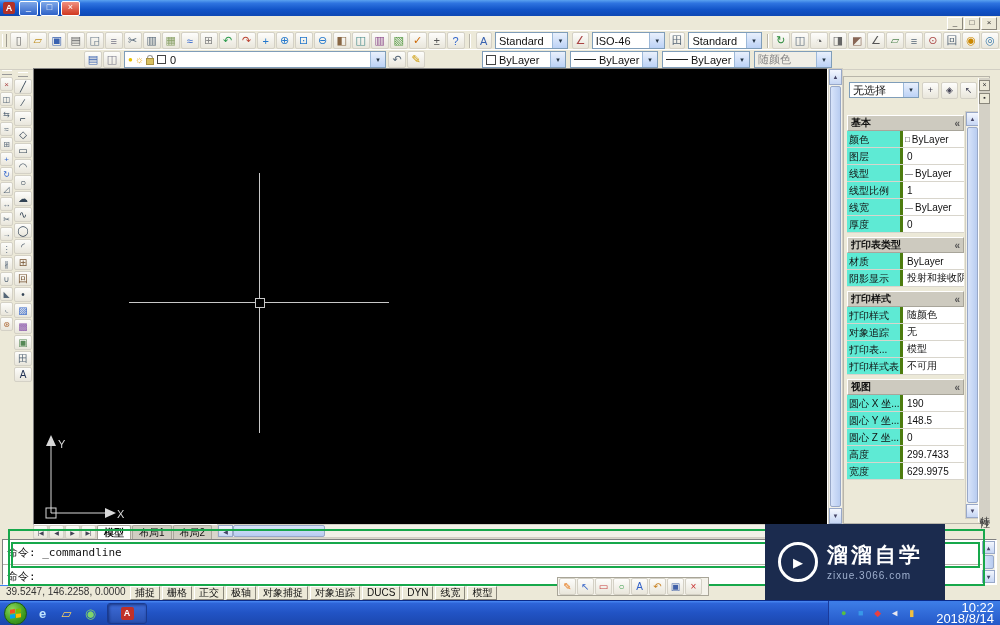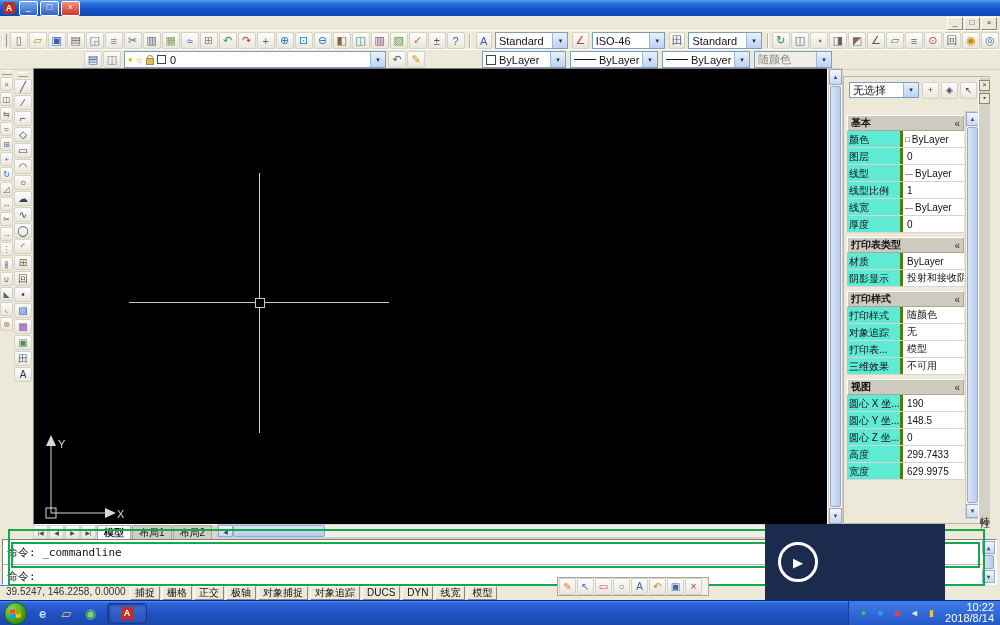--- a/index.html
+++ b/index.html
@@ -163,21 +163,21 @@
   .flag{display:grid;grid-template-columns:5px 5px;grid-template-rows:4px 4px;gap:1px;transform:skewY(-8deg)}
   .flag .f1{background:#F25022}.flag .f2{background:#7FBA00}.flag .f3{background:#00A4EF}.flag .f4{background:#FFB900}
   .ql{display:flex;gap:7px;margin-right:8px}
   .ql-icon{width:17px;height:17px;display:flex;align-items:center;justify-content:center;font-size:13px;font-weight:bold}
   .task-btn{width:38px;height:19px;background:linear-gradient(#3E6CD8,#2850B0);border:1px solid #1A3A90;border-radius:3px;
     box-shadow:inset 1px 1px 3px rgba(10,30,90,.7);display:flex;align-items:center;justify-content:center}
   .tb-ico{width:13px;height:13px;background:#C03028;color:#fff;border-radius:2px;font:bold 9px/13px "Liberation Sans",sans-serif;text-align:center}
   .tray{margin-left:auto;height:100%;display:flex;align-items:center;padding:0 6px 0 8px;gap:4px;
     background:linear-gradient(180deg,#3E7EE8,#2458C8);border-left:1px solid #1A3A9A}
   .tray-icon{width:13px;height:13px;display:flex;align-items:center;justify-content:center;font-size:9px}
-  .clock{text-align:right;color:#fff;font-size:11px;line-height:11px;margin-left:3px;white-space:nowrap}
+  .clock{text-align:right;color:#fff;font-size:13px;line-height:11px;margin-left:14px;white-space:nowrap}
 </style>
 </head>
 <body>
 
 <div class="titlebar">
   <span class="app-icon">A</span>
   <div class="win-btns">
 
   <span class="win-btn">_</span>
       <span class="win-btn">□</span>
@@ -660,21 +660,21 @@
         <span class="p-label">打印表...</span>
         <span class="p-value">
           <i class="p-sw"></i>
           <i>模型</i>
           <i class="p-dd"></i>
         </span>
 
       </div>
 
       <div class="p-item t-row">
-        <span class="p-label">三维效果</span>
+        <span class="p-label">打印样式表</span>
         <span class="p-value">
           <i class="p-sw"></i>
           <i>不可用</i>
           <i class="p-dd"></i>
         </span>
 
       </div>
 
       <div class="p-item t-header">
         <span class="p-label">视图</span>
@@ -827,20 +827,24 @@
   <span class="st-right">
 
   <span class="st-ico" style="color: rgb(216, 128, 32);">◎</span>
       <span class="st-ico" style="color: rgb(136, 119, 85);">⊡</span>
       <span class="st-ico" style="color: rgb(51, 51, 51);">▾</span>
     </span>
 </div>
 
 <div class="watermark">
   <span class="wm-logo">▶</span>
+  <span>
+    <div class="wm-brand">溜溜自学</div>
+    <div class="wm-url">zixue.3066.com</div>
+  </span>
 </div>
 
 <div class="task">
   <span class="start-orb">
     <span class="flag">
         <i class="f1"></i>
         <i class="f2"></i>
         <i class="f3"></i>
         <i class="f4"></i>
       </span>

